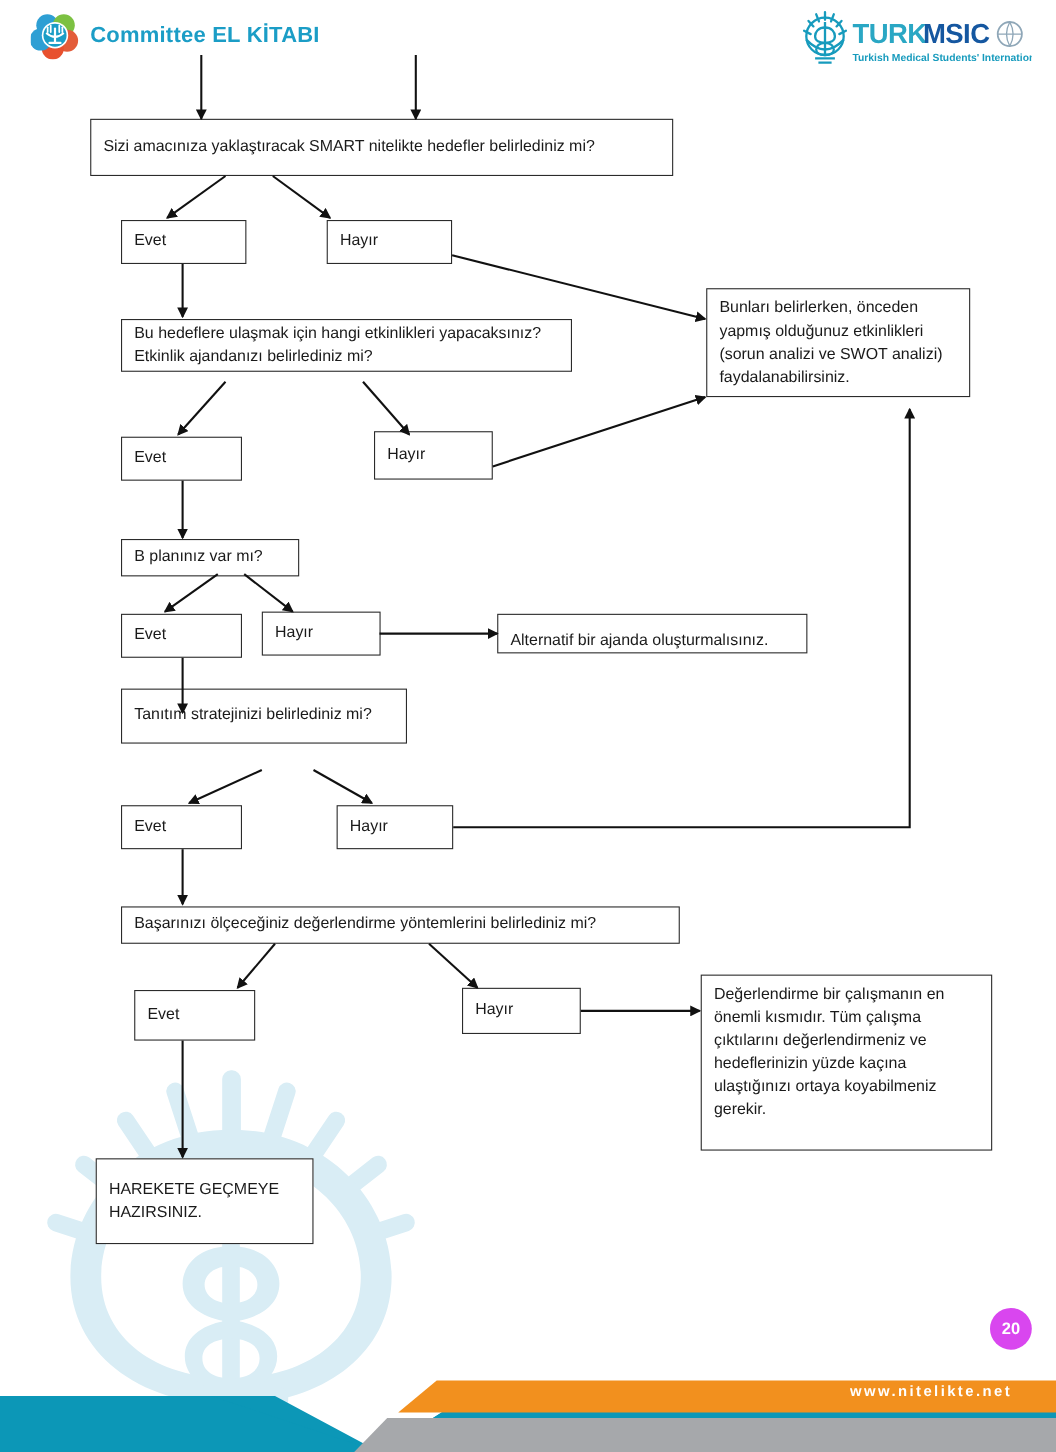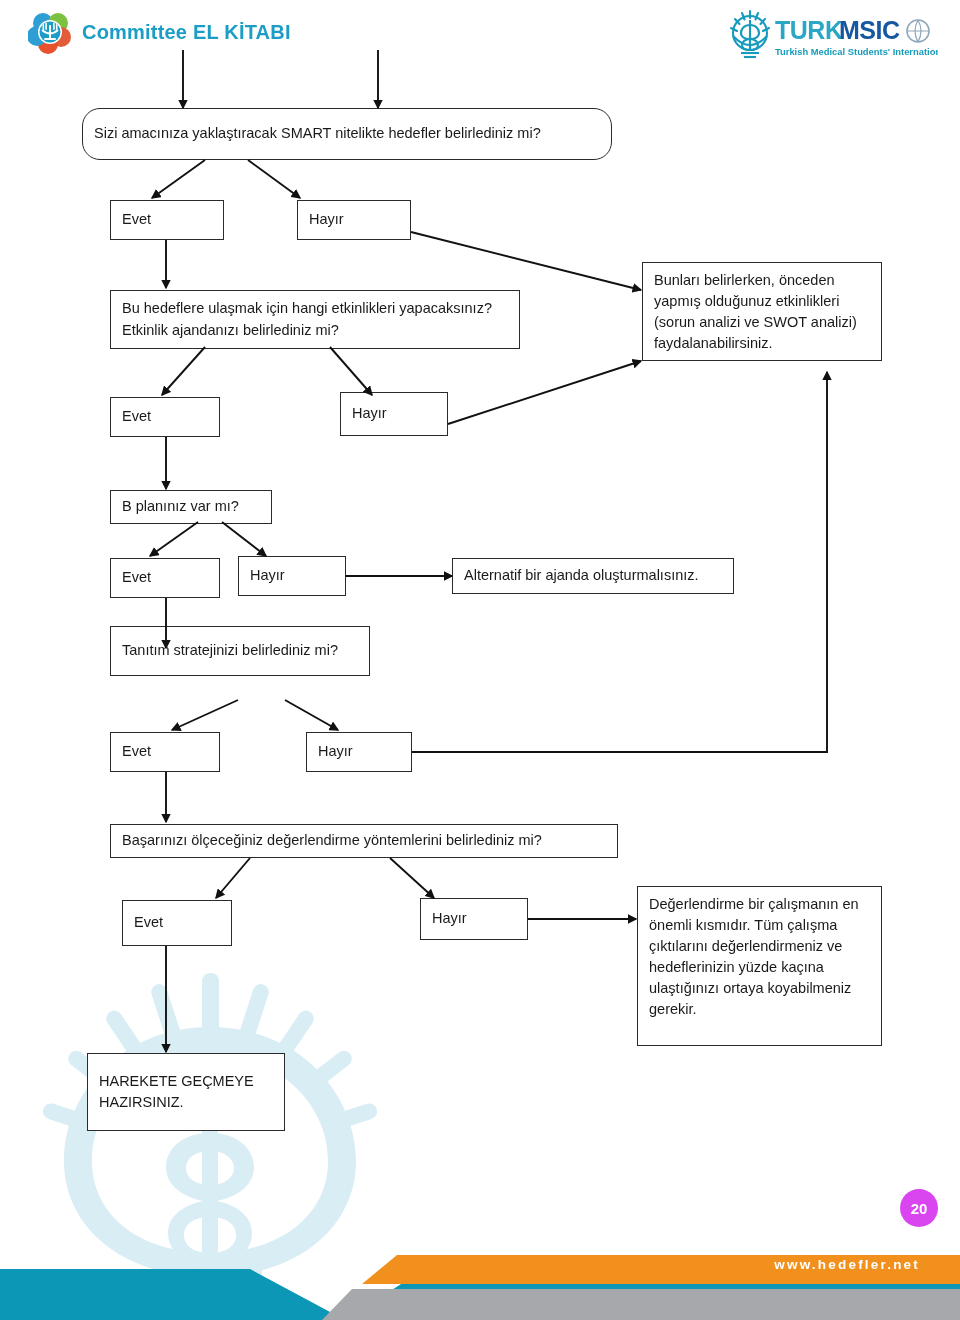--- a/index.html
+++ b/index.html
@@ -194,33 +194,33 @@
       <path d="M390 858 L434 898"></path>
 
       <path d="M528 919 H636"></path>
 
       <path d="M412 752 H827 V372"></path>
     </g>
   </svg>
 
   <div class="flow">
 
-    <div class="node mid" style="left:82px;top:108px;width:530px;height:52px;border-radius:18px;">
+    <div class="node mid" style="left:82px;top:108px;width:530px;height:52px;">
       <span class="txt">Sizi amacınıza yaklaştıracak SMART nitelikte hedefler belirlediniz mi?</span>
     </div>
 
     <div class="node mid" style="left:110px;top:200px;width:114px;height:40px;">
       <span class="txt">Evet</span>
     </div>
 
     <div class="node mid" style="left:297px;top:200px;width:114px;height:40px;">
       <span class="txt">Hayır</span>
     </div>
 
-    <div class="node mid" style="left:110px;top:290px;width:410px;height:59px;">
+    <div class="node mid" style="left:110px;top:290px;width:410px;height:48px;">
       <span class="txt">Bu hedeflere ulaşmak için hangi etkinlikleri yapacaksınız? Etkinlik ajandanızı belirlediniz mi?</span>
     </div>
 
     <div class="node" style="left:642px;top:262px;width:240px;height:99px;">
       <span class="txt">Bunları belirlerken, önceden yapmış olduğunuz etkinlikleri (sorun analizi ve SWOT analizi) faydalanabilirsiniz.</span>
     </div>
 
     <div class="node mid" style="left:110px;top:397px;width:110px;height:40px;">
       <span class="txt">Evet</span>
     </div>
@@ -234,21 +234,21 @@
     </div>
 
     <div class="node mid" style="left:110px;top:558px;width:110px;height:40px;">
       <span class="txt">Evet</span>
     </div>
 
     <div class="node mid" style="left:238px;top:556px;width:108px;height:40px;">
       <span class="txt">Hayır</span>
     </div>
 
-    <div class="node mid" style="left:452px;top:558px;width:282px;height:36px;">
+    <div class="node mid" style="left:452px;top:558px;width:282px;height:36px;align-items:flex-end;">
       <span class="txt">Alternatif bir ajanda oluşturmalısınız.</span>
     </div>
 
     <div class="node mid" style="left:110px;top:626px;width:260px;height:50px;text-align:right;">
       <span class="txt">Tanıtım stratejinizi belirlediniz mi?</span>
     </div>
 
     <div class="node mid" style="left:110px;top:732px;width:110px;height:40px;">
       <span class="txt">Evet</span>
     </div>
@@ -262,37 +262,37 @@
     </div>
 
     <div class="node mid" style="left:122px;top:900px;width:110px;height:46px;">
       <span class="txt">Evet</span>
     </div>
 
     <div class="node mid" style="left:420px;top:898px;width:108px;height:42px;">
       <span class="txt">Hayır</span>
     </div>
 
-    <div class="node" style="left:637px;top:886px;width:245px;height:160px;">
+    <div class="node" style="left:637px;top:886px;width:265px;height:160px;">
       <span class="txt">Değerlendirme bir çalışmanın en önemli kısmıdır. Tüm çalışma çıktılarını değerlendirmeniz ve hedeflerinizin yüzde kaçına ulaştığınızı ortaya koyabilmeniz gerekir.</span>
     </div>
 
     <div class="node center" style="left:87px;top:1053px;width:198px;height:78px;display:flex;align-items:center;justify-content:center;">
       <span class="txt">HAREKETE GEÇMEYE HAZIRSINIZ.</span>
     </div>
   </div>
 
   <div class="footer">
     <svg viewBox="0 0 960 175" width="960" height="175" preserveAspectRatio="none" aria-hidden="true">
 
       <path d="M0 124 H192 L250 124 L345 175 L425 124 H960 V175 H0 Z" fill="#0c97b7"></path>
       <path d="M0 124 H192 L345 175 L425 124 H960 V175 H0 Z" fill="#0c97b7"></path>
 
       <path d="M322 175 L352 144 H960 V175 Z" fill="#a6a8ab"></path>
 
       <path d="M362 139 L397 110 H960 V139 Z" fill="#f2901e"></path>
     </svg>
-    <div class="site-url">www.hedefler.net</div>
+    <div class="site-url">www.nitelikte.net</div>
   </div>
 
   <div class="page-badge">20</div>
 
 </div>
 
 </body></html>

